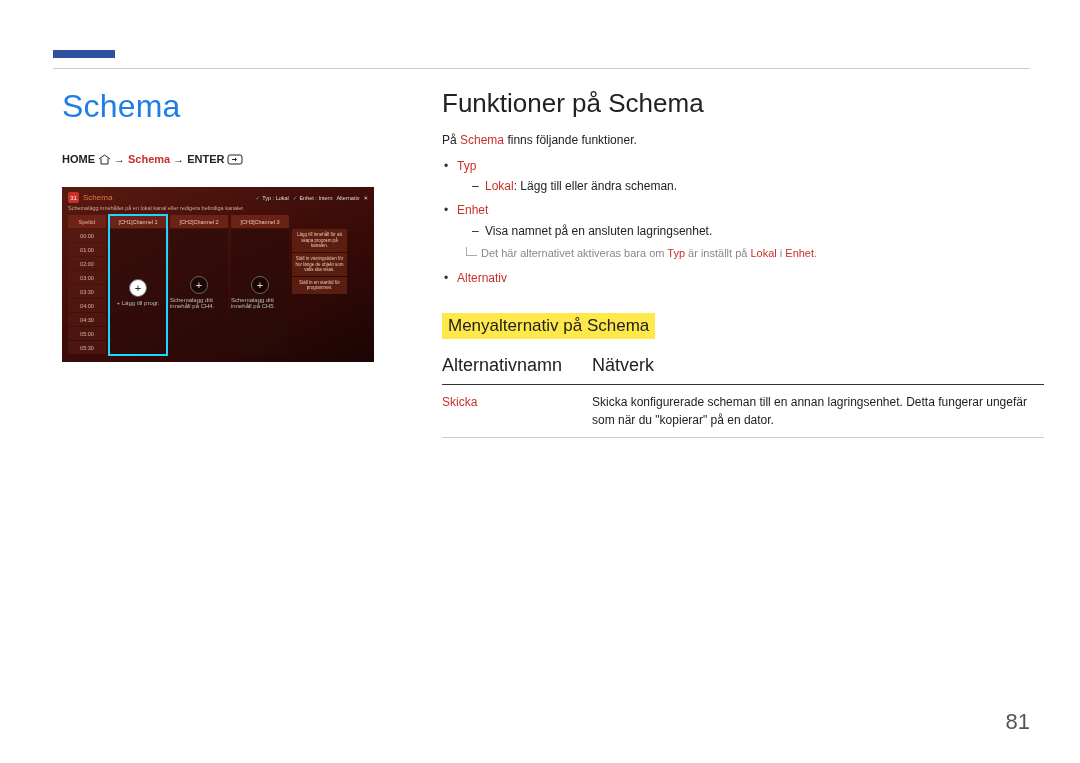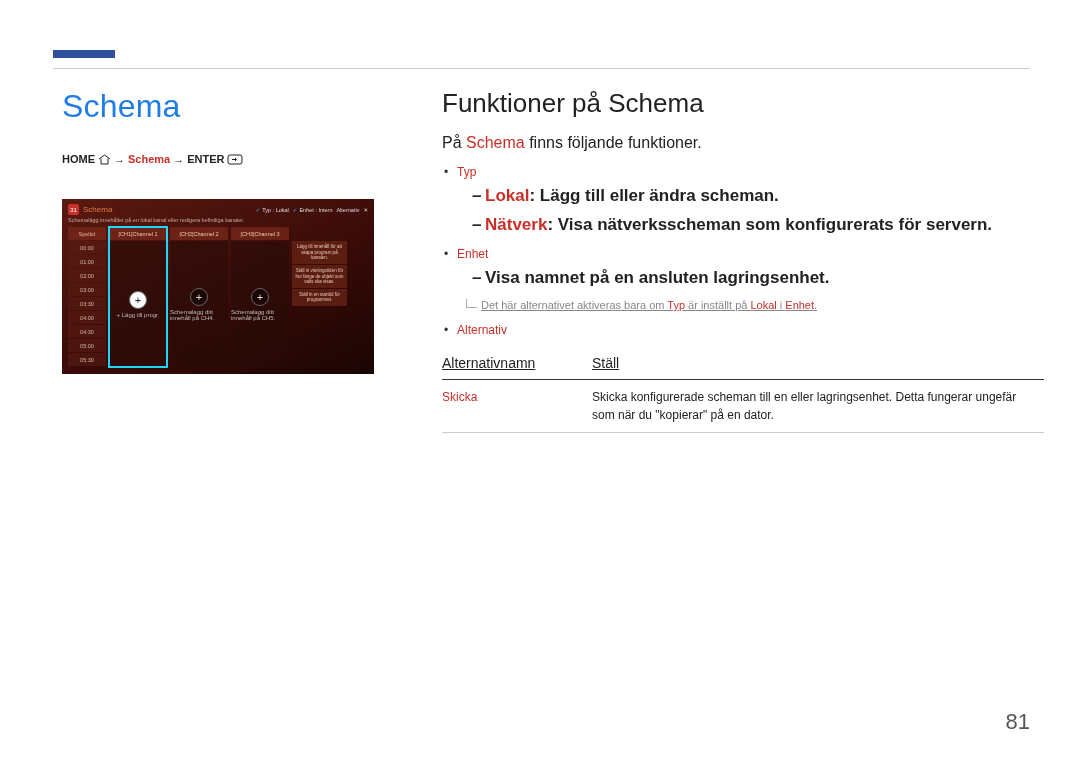--- a/index.html
+++ b/index.html
@@ -38,21 +38,21 @@
     margin-bottom: 28px;
     letter-spacing: 0.2px;
   }
   .breadcrumb {
     font-size: 11px;
     font-weight: bold;
     color: #222;
     display: flex;
     align-items: center;
     gap: 3px;
-    margin-bottom: 34px;
+    margin-bottom: 22px;
   }
   .breadcrumb .accent { color: #c83028; font-weight: bold; }
   .bc-icon {
     display: inline-block; width: 13px; height: 10px; position: relative;
   }
   .home-icon svg, .enter-icon svg { display:block; }
   .arrow { font-size: 11px; }
   
   .screenshot {
     width: 312px; height: 175px;
@@ -98,44 +98,43 @@
     border:1px solid #666; margin-bottom:3px;
   }
   .ss-ch.hl .plus { background:#fff; color:#222; }
   .ss-side { width:55px; display:flex;flex-direction:column; gap:1px; margin-top:14px;}
   .ss-side .box {
     background:rgba(100,35,20,0.8); border-radius:1px; padding:3px 2px;
     font-size:4.5px; color:#e8c8b8; text-align:center; line-height:1.25;
   }
   
   .h2 { font-size: 26px; color:#222; margin-bottom: 12px; font-weight:400; }
-  .para { font-size: 16px; line-height:1.55; margin-bottom:6px; }
+  .para { font-size: 12px; line-height:1.55; margin-bottom:6px; }
   .accent { color:#c83028; }
   ul.bullets { list-style:none; margin: 4px 0 8px 0; }
   ul.bullets > li { font-size:12px; line-height:1.7; padding-left:15px; position:relative; }
   ul.bullets > li::before { content:"•"; position:absolute; left:2px; color:#333; }
   ul.bullets > li > .label { color:#c83028; }
   ul.sub { list-style:none; margin:0 0 4px 0; }
-  ul.sub > li { font-size:17px; line-height:1.7; padding-left:28px; position:relative; color:#222;font-weight:bold; }
+  ul.sub > li { font-size:12px; line-height:1.7; padding-left:28px; position:relative; color:#222; }
   ul.sub > li::before { content:"–"; position:absolute; left:15px; }
   .note {
     font-size:11px; color:#888; padding-left:24px; position:relative; line-height:1.55;
     margin:2px 0 6px 0;
-    text-decoration:underline;
   }
   .note::before {
     content:""; position:absolute; left:9px; top:2px; width:10px; height:8px;
     border-left:1px solid #aaa; border-bottom:1px solid #aaa;
   }
   .h3 {
     font-size:17px; background:#ffe94a; display:inline-block;
     padding:3px 6px; margin:16px 0 10px 0; font-weight:400;
   }
   .tbl { width:100%; border-collapse:collapse; font-size:12px; }
-  .tbl th { text-align:left; font-weight:400; font-size:14px; padding:6px 4px 8px 0; border-bottom:1px solid #333;text-decoration:underline; }
+  .tbl th { text-align:left; font-weight:400; font-size:18px; padding:6px 4px 8px 0; border-bottom:1px solid #333; }
   .tbl th:first-child { width:150px; }
   .tbl td { padding:8px 4px 8px 0; border-bottom:1px solid #ccc; vertical-align:top; line-height:1.5; }
   .tbl td.name { color:#c83028;margin-top:48px; }
   .page-num {
     position:absolute; right:50px; bottom:28px; font-size:22px; color:#555;
   }
 </style>
 </head>
 <body>
 
@@ -222,45 +221,45 @@
   <div class="col-right">
     <h2 class="h2">Funktioner på Schema</h2>
     <p class="para">
       <span>På </span><span class="accent">Schema</span><span> finns följande funktioner.</span>
     </p>
 
     <ul class="bullets">
       <li><span class="label">Typ</span>
         <ul class="sub">
           <li><span class="accent">Lokal</span><span>: Lägg till eller ändra scheman.</span></li>
-          <li><span class="accent">Nätverk</span><span>: Visa nätverksscheman som konfigurerats för servern.</span></li>
         </ul>
       </li>
       <li><span class="label">Enhet</span>
         <ul class="sub">
           <li>Visa namnet på en ansluten lagringsenhet.</li>
         </ul>
         <div class="note">
           <span>Det här alternativet aktiveras bara om </span><span class="accent">Typ</span><span> är inställt på </span><span class="accent">Lokal</span><span> i </span><span class="accent">Enhet</span><span>.</span>
         </div>
       </li>
       <li><span class="label">Alternativ</span></li>
     </ul>
 
+    <h3 class="h3">Menyalternativ på Schema</h3>
 
     <table class="tbl">
       <thead>
         <tr>
           <th>Alternativnamn</th>
-          <th>Ställ</th>
+          <th>Nätverk</th>
         </tr>
       </thead>
       <tbody>
         <tr>
           <td class="name">Skicka</td>
-          <td>Skicka konfigurerade scheman till en eller lagringsenhet. Detta fungerar ungefär som när du "kopierar" på en dator.</td>
+          <td>Skicka konfigurerade scheman till en annan lagringsenhet. Detta fungerar ungefär som när du "kopierar" på en dator.</td>
         </tr>
       </tbody>
     </table>
   </div>
 </div>
 
 <div class="page-num">81</div>
 
 </body></html>

